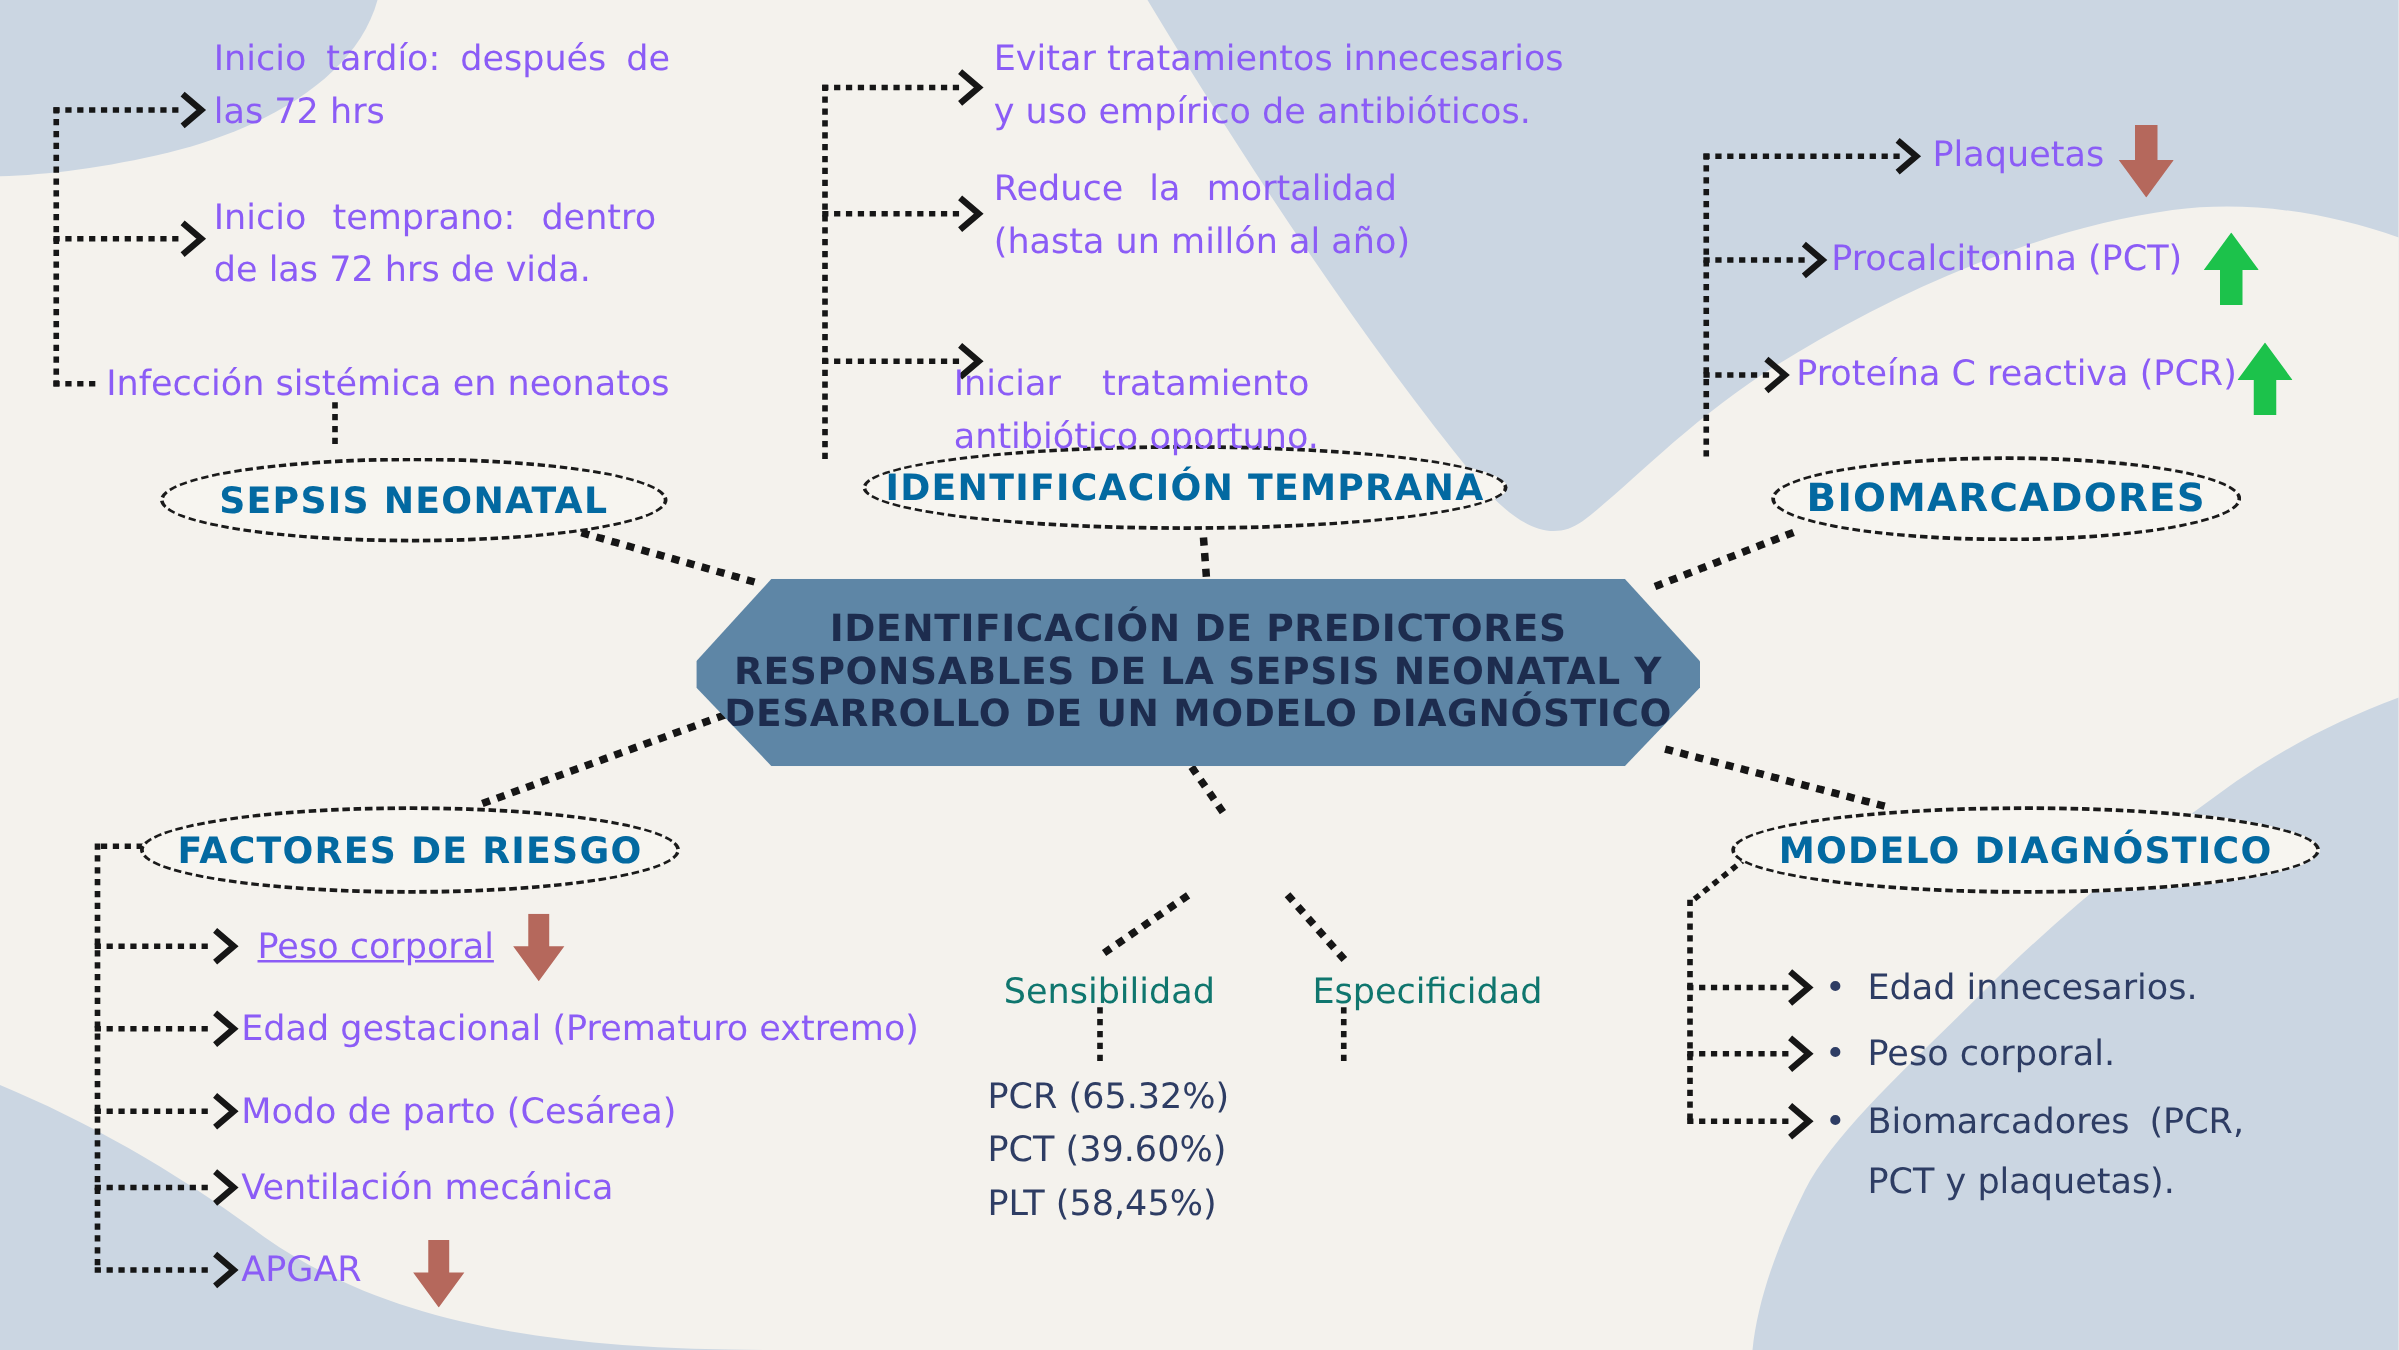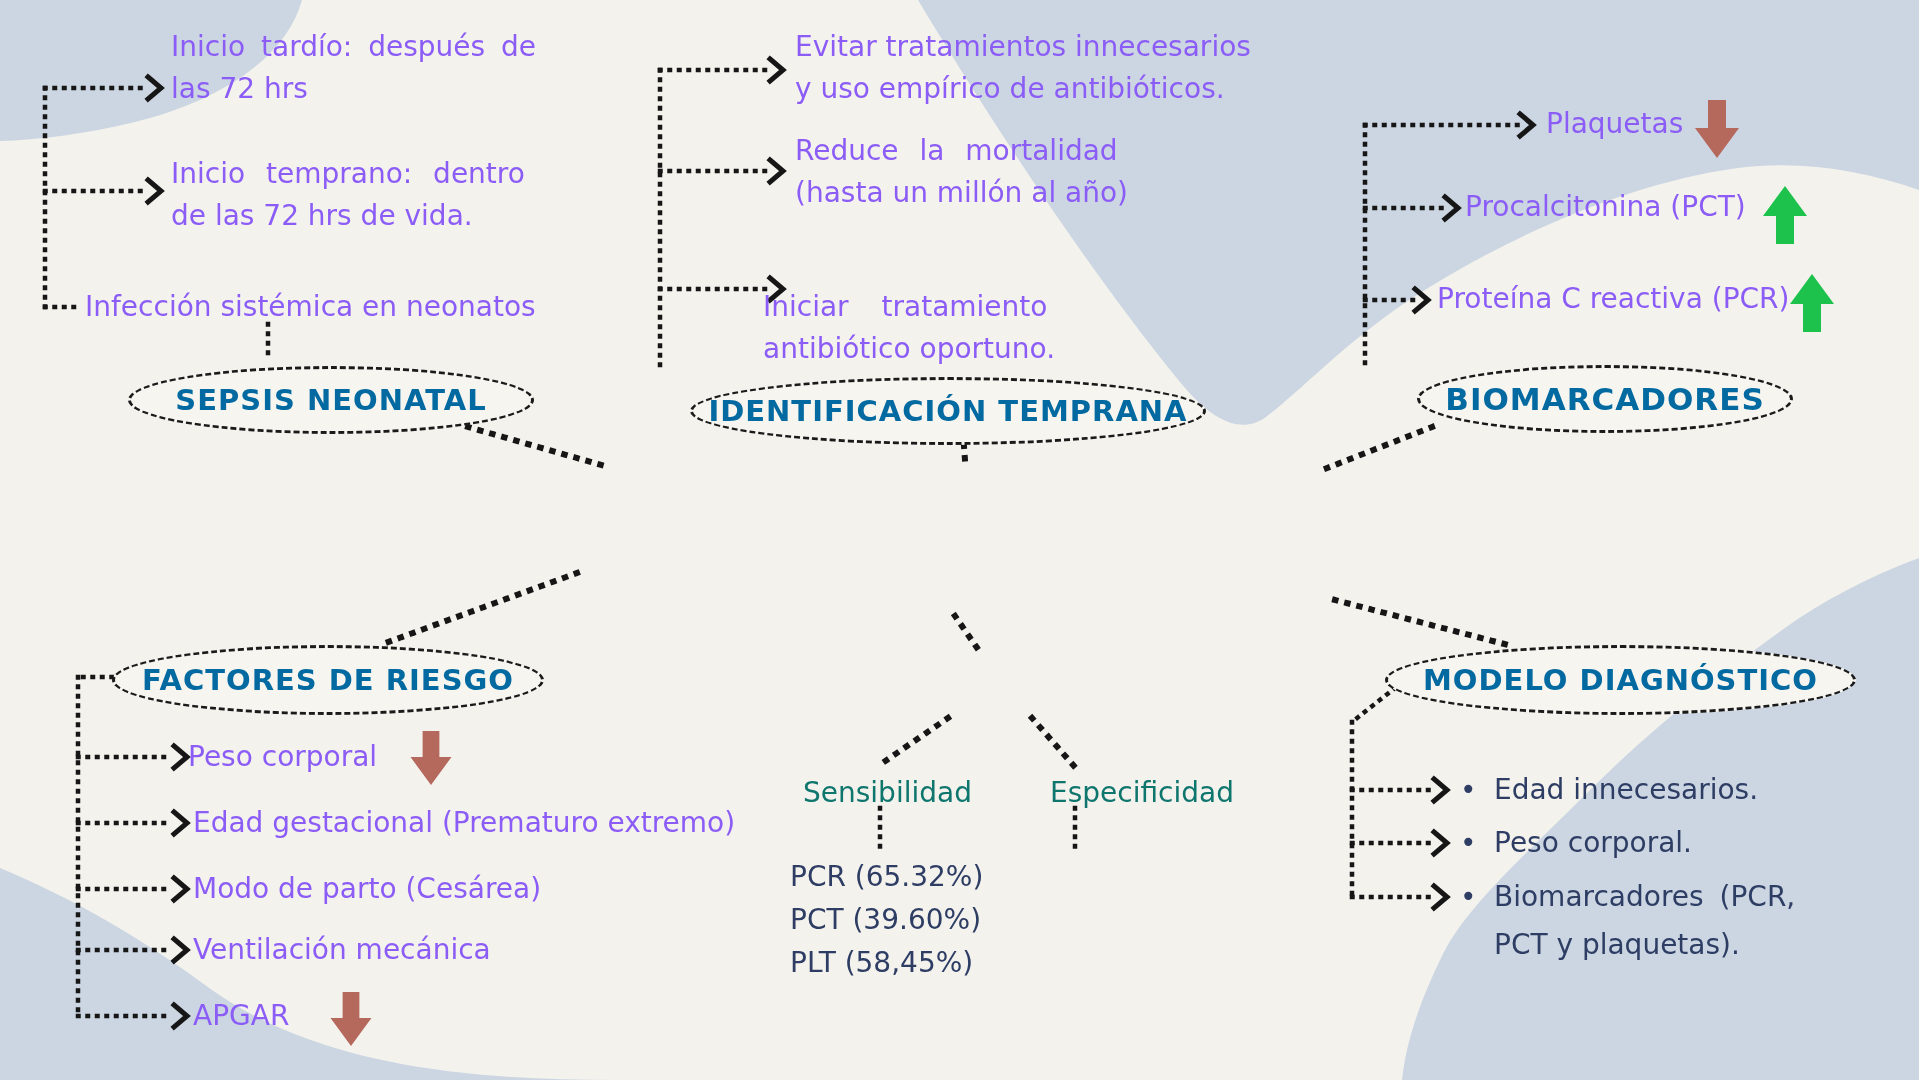--- a/index.html
+++ b/index.html
@@ -119,25 +119,30 @@
       <path d="M1352,722 L1352,897"></path>
       <path d="M1352,790 L1432,790"></path>
       <path d="M1352,843 L1432,843"></path>
       <path d="M1352,897 L1432,897"></path>
     </g>
     <path d="M1434,779 L1447,790 L1434,801" stroke-width="5"></path>
     <path d="M1434,832 L1447,843 L1434,854" stroke-width="5"></path>
     <path d="M1434,886 L1447,897 L1434,908" stroke-width="5"></path>
   </svg>
 
+  <div class="hexagon">
+    <span>IDENTIFICACIÓN DE PREDICTORES</span>
+    <span>RESPONSABLES DE LA SEPSIS NEONATAL Y</span>
+    <span>DESARROLLO DE UN MODELO DIAGNÓSTICO</span>
+  </div>
 
   <div class="oval" style="left:128px;top:366px;width:400px;height:62px;">
     <span>SEPSIS NEONATAL</span>
   </div>
-  <div class="oval" style="left:690px;top:377px;width:510px;height:62px;">
+  <div class="oval" style="left:690px;top:356px;width:510px;height:62px;">
     <span>IDENTIFICACIÓN TEMPRANA</span>
   </div>
   <div class="oval" style="left:1417px;top:365px;width:370px;height:62px;font-size:31px;">
     <span>BIOMARCADORES</span>
   </div>
   <div class="oval" style="left:112px;top:645px;width:426px;height:64px;">
     <span>FACTORES DE RIESGO</span>
   </div>
   <div class="oval" style="left:1385px;top:645px;width:465px;height:64px;">
     <span>MODELO DIAGNÓSTICO</span>
@@ -181,21 +186,21 @@
   <svg class="trend" style="left:1695px;top:100px;" width="44" height="58" viewBox="0 0 44 58">
     <polygon fill="#b5685c" points="13,0 31,0 31,28 44,28 22,58 0,28 13,28"></polygon>
   </svg>
   <svg class="trend" style="left:1763px;top:186px;" width="44" height="58" viewBox="0 0 44 58">
     <polygon fill="#1cc24b" points="22,0 44,30 31,30 31,58 13,58 13,30 0,30"></polygon>
   </svg>
   <svg class="trend" style="left:1790px;top:274px;" width="44" height="58" viewBox="0 0 44 58">
     <polygon fill="#1cc24b" points="22,0 44,30 31,30 31,58 13,58 13,30 0,30"></polygon>
   </svg>
 
-  <div class="txt" style="left:188px;top:736px;">
+  <div class="txt" style="left:206px;top:736px;text-decoration:underline;">
     <span>Peso corporal</span>
   </div>
   <div class="txt" style="left:193px;top:802px;">
     <span>Edad gestacional (Prematuro extremo)</span>
   </div>
   <div class="txt" style="left:193px;top:868px;">
     <span>Modo de parto (Cesárea)</span>
   </div>
   <div class="txt" style="left:193px;top:929px;">
     <span>Ventilación mecánica</span>

